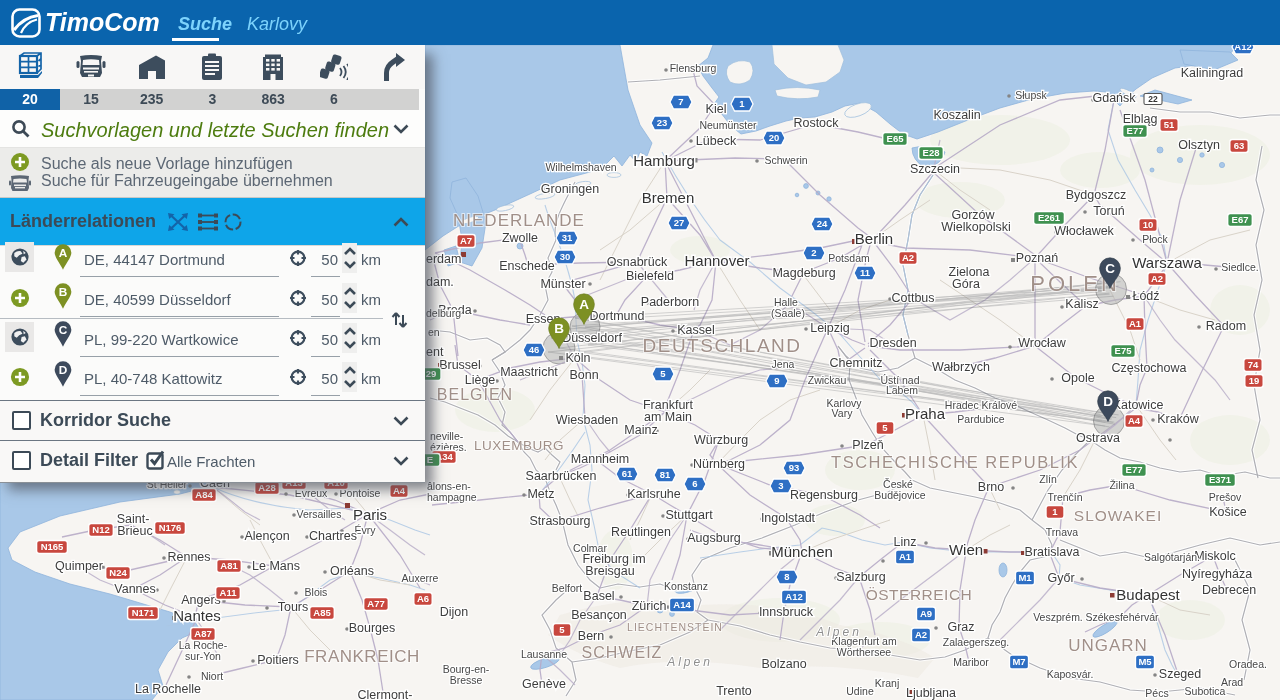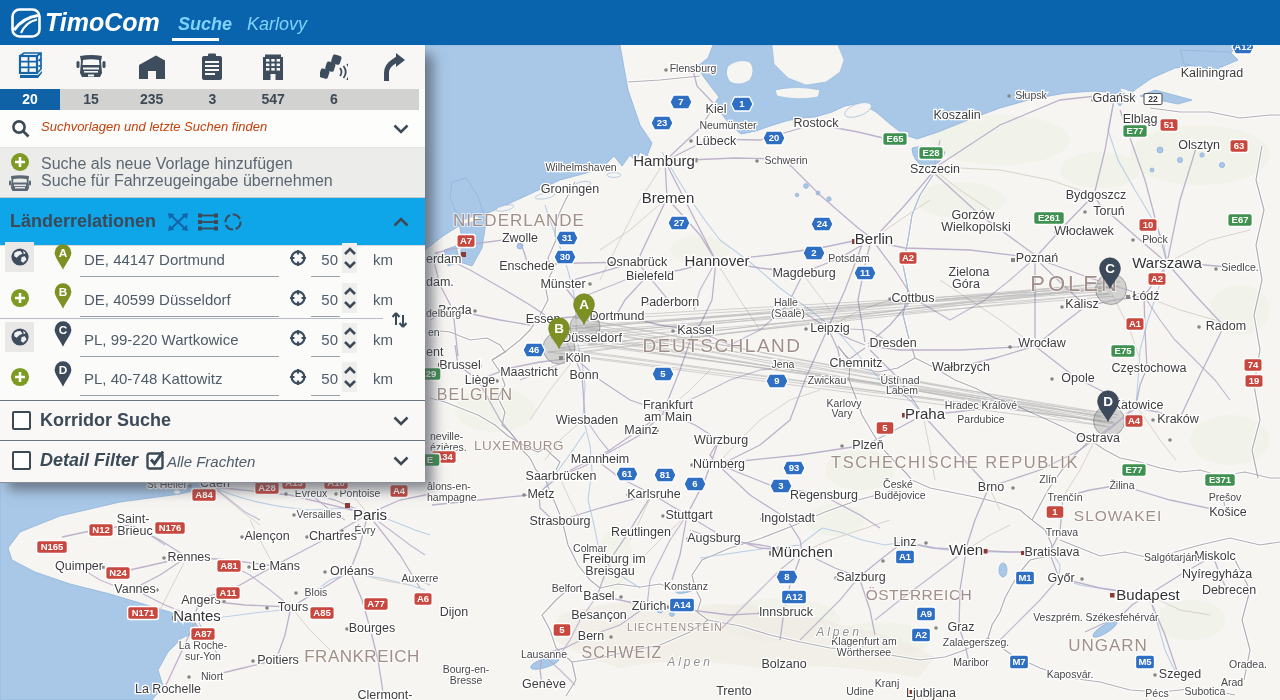--- a/index.html
+++ b/index.html
@@ -8,28 +8,28 @@
 #sidebar{position:absolute;left:0;top:45px;width:425px;height:436px;background:#fbfbfa;z-index:10;box-shadow:8px 9px 12px rgba(75,80,90,.68);}
 .logo{position:absolute;left:45px;top:8px;color:#fff;font-style:italic;font-weight:bold;font-size:25px;letter-spacing:0px;}
 .tab{position:absolute;top:14px;color:#7dd3fc;font-style:italic;font-size:18px;}
 .tabu{position:absolute;left:172px;top:38px;width:47px;height:3px;background:#fff;}
 .icons{position:absolute;left:0;top:0;width:425px;height:44px;background:#f8f7f6;}
 .icell{position:absolute;top:0;width:60.7px;height:44px;display:flex;align-items:center;justify-content:center;}
 .counts{position:absolute;left:0;top:44px;width:419px;height:21px;background:#d2d2d1;}
 .ccell{position:absolute;top:0;width:60.7px;height:21px;line-height:21px;text-align:center;font-size:14px;font-weight:bold;color:#3d4a56;}
 .ccell.sel{background:#1062a7;color:#fff;width:60px;}
 .srow{position:absolute;left:0;top:65px;width:425px;height:37px;background:#fdfdfc;border-bottom:1px solid #e4e4e2;}
-.ph{position:absolute;left:41px;top:9px;font-style:italic;font-size:13px;color:#c2410c;}
+.ph{position:absolute;left:41px;top:9px;font-style:italic;font-size:20px;color:#4d7c0f;}
 .gblock{position:absolute;left:0;top:103px;width:425px;height:49px;background:#ececea;border-bottom:1px solid #c8c8c6;}
 .gtxt{position:absolute;left:41px;font-size:16px;color:#5c6774;}
 .sechead{position:absolute;left:0;width:425px;background:#0ea5e9;}
 .sht{position:absolute;left:10px;font-size:18px;font-weight:bold;color:#3c4a57;}
 .rowtxt{position:absolute;font-size:15px;color:#4e5b68;}
 .uline{position:absolute;height:1px;background:#97a0a8;}
-.kmtxt{position:absolute;font-size:15px;color:#4e5b68;margin-left:12px;}
+.kmtxt{position:absolute;font-size:15px;color:#4e5b68;}
 .chk{position:absolute;width:15px;height:15px;border:2px solid #3c4a57;border-radius:2px;background:#fff;}
 .bold18{position:absolute;font-size:18px;font-weight:bold;color:#3c4a57;}
 .graysq{position:absolute;left:5px;width:29px;height:30px;background:#e9e8e7;}
 #map text{font-family:"Liberation Sans",sans-serif;}
 .c1{font-size:15px;fill:#333;paint-order:stroke;stroke:#fff;stroke-width:3px;}
 .c2{font-size:12.5px;fill:#3d3d3d;paint-order:stroke;stroke:#fff;stroke-width:2.7px;}
 .c3{font-size:10.5px;fill:#474747;paint-order:stroke;stroke:#fff;stroke-width:2.4px;}
 .cn{fill:#a08f88;paint-order:stroke;stroke:#fff;stroke-width:2px;stroke-opacity:.6;}
 .ai{font-size:12px;font-style:italic;fill:#8f8f8f;letter-spacing:3px;paint-order:stroke;stroke:#fff;stroke-width:2px;}
 .sh{font-size:9.5px;font-weight:bold;fill:#fff;}
@@ -881,21 +881,21 @@
 <svg width="22" height="28" viewBox="0 0 22 28" fill="#3d4d5d">
 <path d="M5,28 L5,20 Q5,15 9.5,12 L12,10.3 L12,14 L21,7 L12,0 L12,3.8 L8,6.5 Q0,11.5 0,20 L0,28 Z"></path>
 </svg>
         </div>
 </div>
 <div class="counts">
 <div class="ccell sel" style="left:0">20</div>
 <div class="ccell" style="left:60.7px">15</div>
 <div class="ccell" style="left:121.4px">235</div>
 <div class="ccell" style="left:182.1px">3</div>
-<div class="ccell" style="left:242.8px">547</div>
+<div class="ccell" style="left:242.8px">863</div>
 <div class="ccell" style="left:303.5px">6</div>
 </div>
 <div class="srow">
 <svg width="20" height="20" viewBox="0 0 20 20" style="position:absolute;left:11px;top:9px">
 <circle cx="8" cy="8" r="5.6" fill="none" stroke="#3d4a56" stroke-width="2.6"></circle>
 <line x1="12.2" y1="12.2" x2="17.5" y2="17.5" stroke="#3d4a56" stroke-width="2.8"></line>
 </svg>
 <div class="ph">Suchvorlagen und letzte Suchen finden</div>
 <svg width="16" height="10" viewBox="0 0 16 10" style="position:absolute;left:393px;top:14px">
 <path d="M1.5,1.5 L8,8 L14.5,1.5" fill="none" stroke="#3d4a56" stroke-width="2.6"></path>
@@ -1047,21 +1047,21 @@
 <path d="M5,16 V4 M5,4 L1.5,8 M5,4 L8.5,8" stroke="#3c4a57" stroke-width="2" fill="none"></path>
 <path d="M12,6 V18 M12,18 L8.5,14 M12,18 L15.5,14" stroke="#3c4a57" stroke-width="2" fill="none"></path>
 </svg>
 <div style="position:absolute;left:0;top:355px;width:425px;height:40px;border-top:1px solid #6b7682;background:#f9f8f7;">
 <div class="chk" style="left:12px;top:10px;"></div>
 <div class="bold18" style="left:40px;top:9px;">Korridor Suche</div>
 <svg width="16" height="10" viewBox="0 0 16 10" style="position:absolute;left:393px;top:15px">
 <path d="M1.5,1.5 L8,8 L14.5,1.5" fill="none" stroke="#3d4a56" stroke-width="2.6"></path>
 </svg>
 </div>
-<div style="position:absolute;left:0;top:395px;width:425px;height:41px;border-top:1px solid #6b7682;background:#f9f8f7;border-bottom:1px solid #8a9097;font-style:italic;">
+<div style="position:absolute;left:0;top:395px;width:425px;height:41px;border-top:1px solid #6b7682;background:#f9f8f7;border-bottom:1px solid #8a9097;">
 <div class="chk" style="left:12px;top:10px;"></div>
 <div class="bold18" style="left:40px;top:9px;">Detail Filter</div>
 <svg width="20" height="20" viewBox="0 0 20 20" style="position:absolute;left:146px;top:9px">
 <rect x="1.5" y="3.5" width="15" height="15" rx="2" fill="#fff" stroke="#3c4a57" stroke-width="2.4"></rect>
 <path d="M5,9.5 L8.5,13.5 L17,1.5" fill="none" stroke="#3c4a57" stroke-width="3"></path>
 </svg>
 <div class="rowtxt" style="left:167px;top:12px;text-align:right;">Alle Frachten</div>
 <svg width="16" height="10" viewBox="0 0 16 10" style="position:absolute;left:393px;top:15px">
 <path d="M1.5,1.5 L8,8 L14.5,1.5" fill="none" stroke="#3d4a56" stroke-width="2.6"></path>
 </svg>

